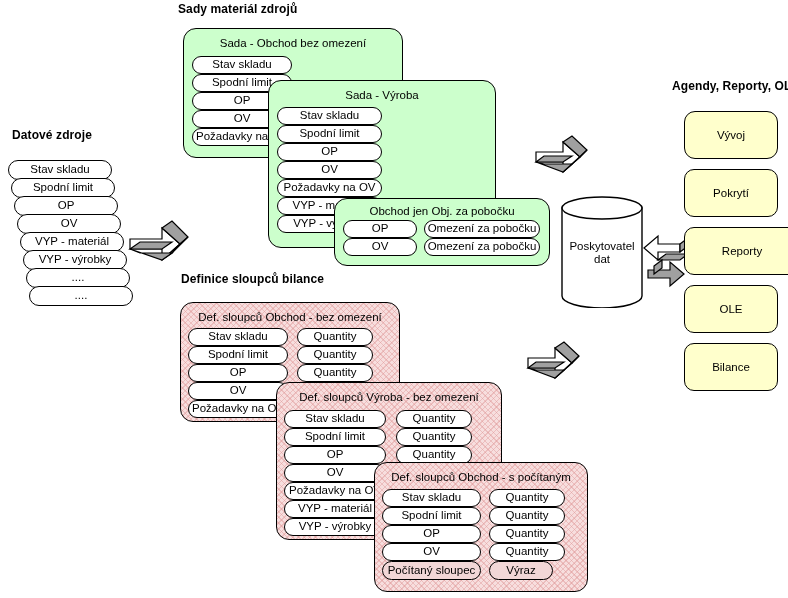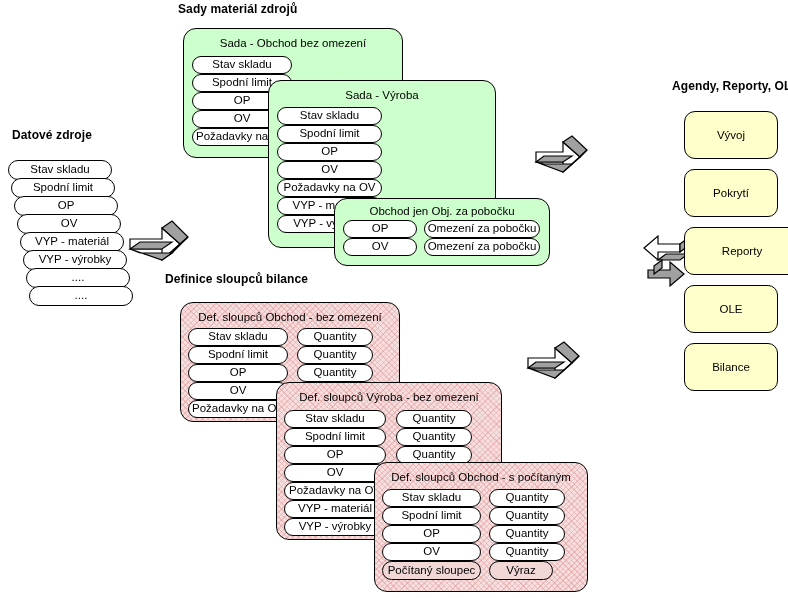--- a/index.html
+++ b/index.html
@@ -95,21 +95,21 @@
   .arrow{position:absolute;}
   .arrow svg{display:block;}
 </style>
 </head>
 <body>
 
 <div class="canvas">
 
   <div class="heading" style="left:12px;top:128px;">Datové zdroje</div>
   <div class="heading" style="left:178px;top:2px;">Sady materiál zdrojů</div>
-  <div class="heading" style="left:165px;top:272px;text-align:right;">Definice sloupců bilance</div>
+  <div class="heading" style="left:181px;top:272px;text-align:right;">Definice sloupců bilance</div>
   <div class="heading" style="left:672px;top:79px;">Agendy, Reporty, OLE</div>
 
   <div>
     <div class="cap" style="left:8px;top:160px;width:104px;height:20px;">Stav skladu</div>
     <div class="cap" style="left:11px;top:178px;width:104px;height:20px;">Spodní limit</div>
     <div class="cap" style="left:14px;top:196px;width:104px;height:20px;">OP</div>
     <div class="cap" style="left:17px;top:214px;width:104px;height:20px;">OV</div>
     <div class="cap" style="left:20px;top:232px;width:104px;height:20px;">VYP - materiál</div>
     <div class="cap" style="left:23px;top:250px;width:104px;height:20px;">VYP - výrobky</div>
     <div class="cap" style="left:26px;top:268px;width:104px;height:20px;">....</div>
@@ -219,20 +219,28 @@
   <div class="arrow" style="left:522px;top:340px;">
     <svg width="66" height="62" viewBox="0 0 66 62">
       <polygon points="6,18 33,18 33,8 50,23 33,38 33,28 6,28" fill="#ffffff" stroke="#000000" stroke-width="1.2"></polygon>
       <polygon points="33,8 42,2 57,16 50,23" fill="#a0a0a0" stroke="#000000" stroke-width="1.2"></polygon>
       <polygon points="50,23 57,16 42,30 33,38" fill="#a0a0a0" stroke="#000000" stroke-width="1.2"></polygon>
       <polygon points="6,28 14,22 42,22 33,28" fill="#a0a0a0" stroke="#000000" stroke-width="1.2"></polygon>
       <polygon points="33,38 42,30 14,30 6,28" fill="#a0a0a0" stroke="#000000" stroke-width="1.2"></polygon>
     </svg>
   </div>
 
+  <div class="cyl" style="left:560px;top:196px;">
+    <svg width="84" height="112" viewBox="0 0 84 112">
+      <path d="M2,12 L2,100 A40,12 0 0 0 82,100 L82,12 Z" fill="#ffffff" stroke="#000000" stroke-width="1.4"></path>
+      <ellipse cx="42" cy="12" rx="40" ry="11" fill="#ffffff" stroke="#000000" stroke-width="1.4"></ellipse>
+    </svg>
+    <div class="cyl-label" style="top:44px;">Poskytovatel</div>
+    <div class="cyl-label" style="top:57px;">dat</div>
+  </div>
 
   <div class="arrow" style="left:640px;top:228px;">
     <svg width="58" height="66" viewBox="0 0 58 66">
       <polygon points="4,20 18,8 18,16 40,16 40,24 18,24 18,32" fill="#ffffff" stroke="#000000" stroke-width="1.2"></polygon>
       <polygon points="40,16 48,10 48,18 40,24" fill="#a0a0a0" stroke="#000000" stroke-width="1.2"></polygon>
       <polygon points="18,32 26,26 48,26 40,32" fill="#a0a0a0" stroke="#000000" stroke-width="1.2"></polygon>
       <polygon points="14,50 28,38 28,46 50,46 50,54 28,54 28,62" fill="#a0a0a0" stroke="#000000" stroke-width="1.2" transform="rotate(180 29 48)"></polygon>
       <polygon points="14,38 22,32 22,40 14,46" fill="#a0a0a0" stroke="#000000" stroke-width="1.2"></polygon>
     </svg>
   </div>

